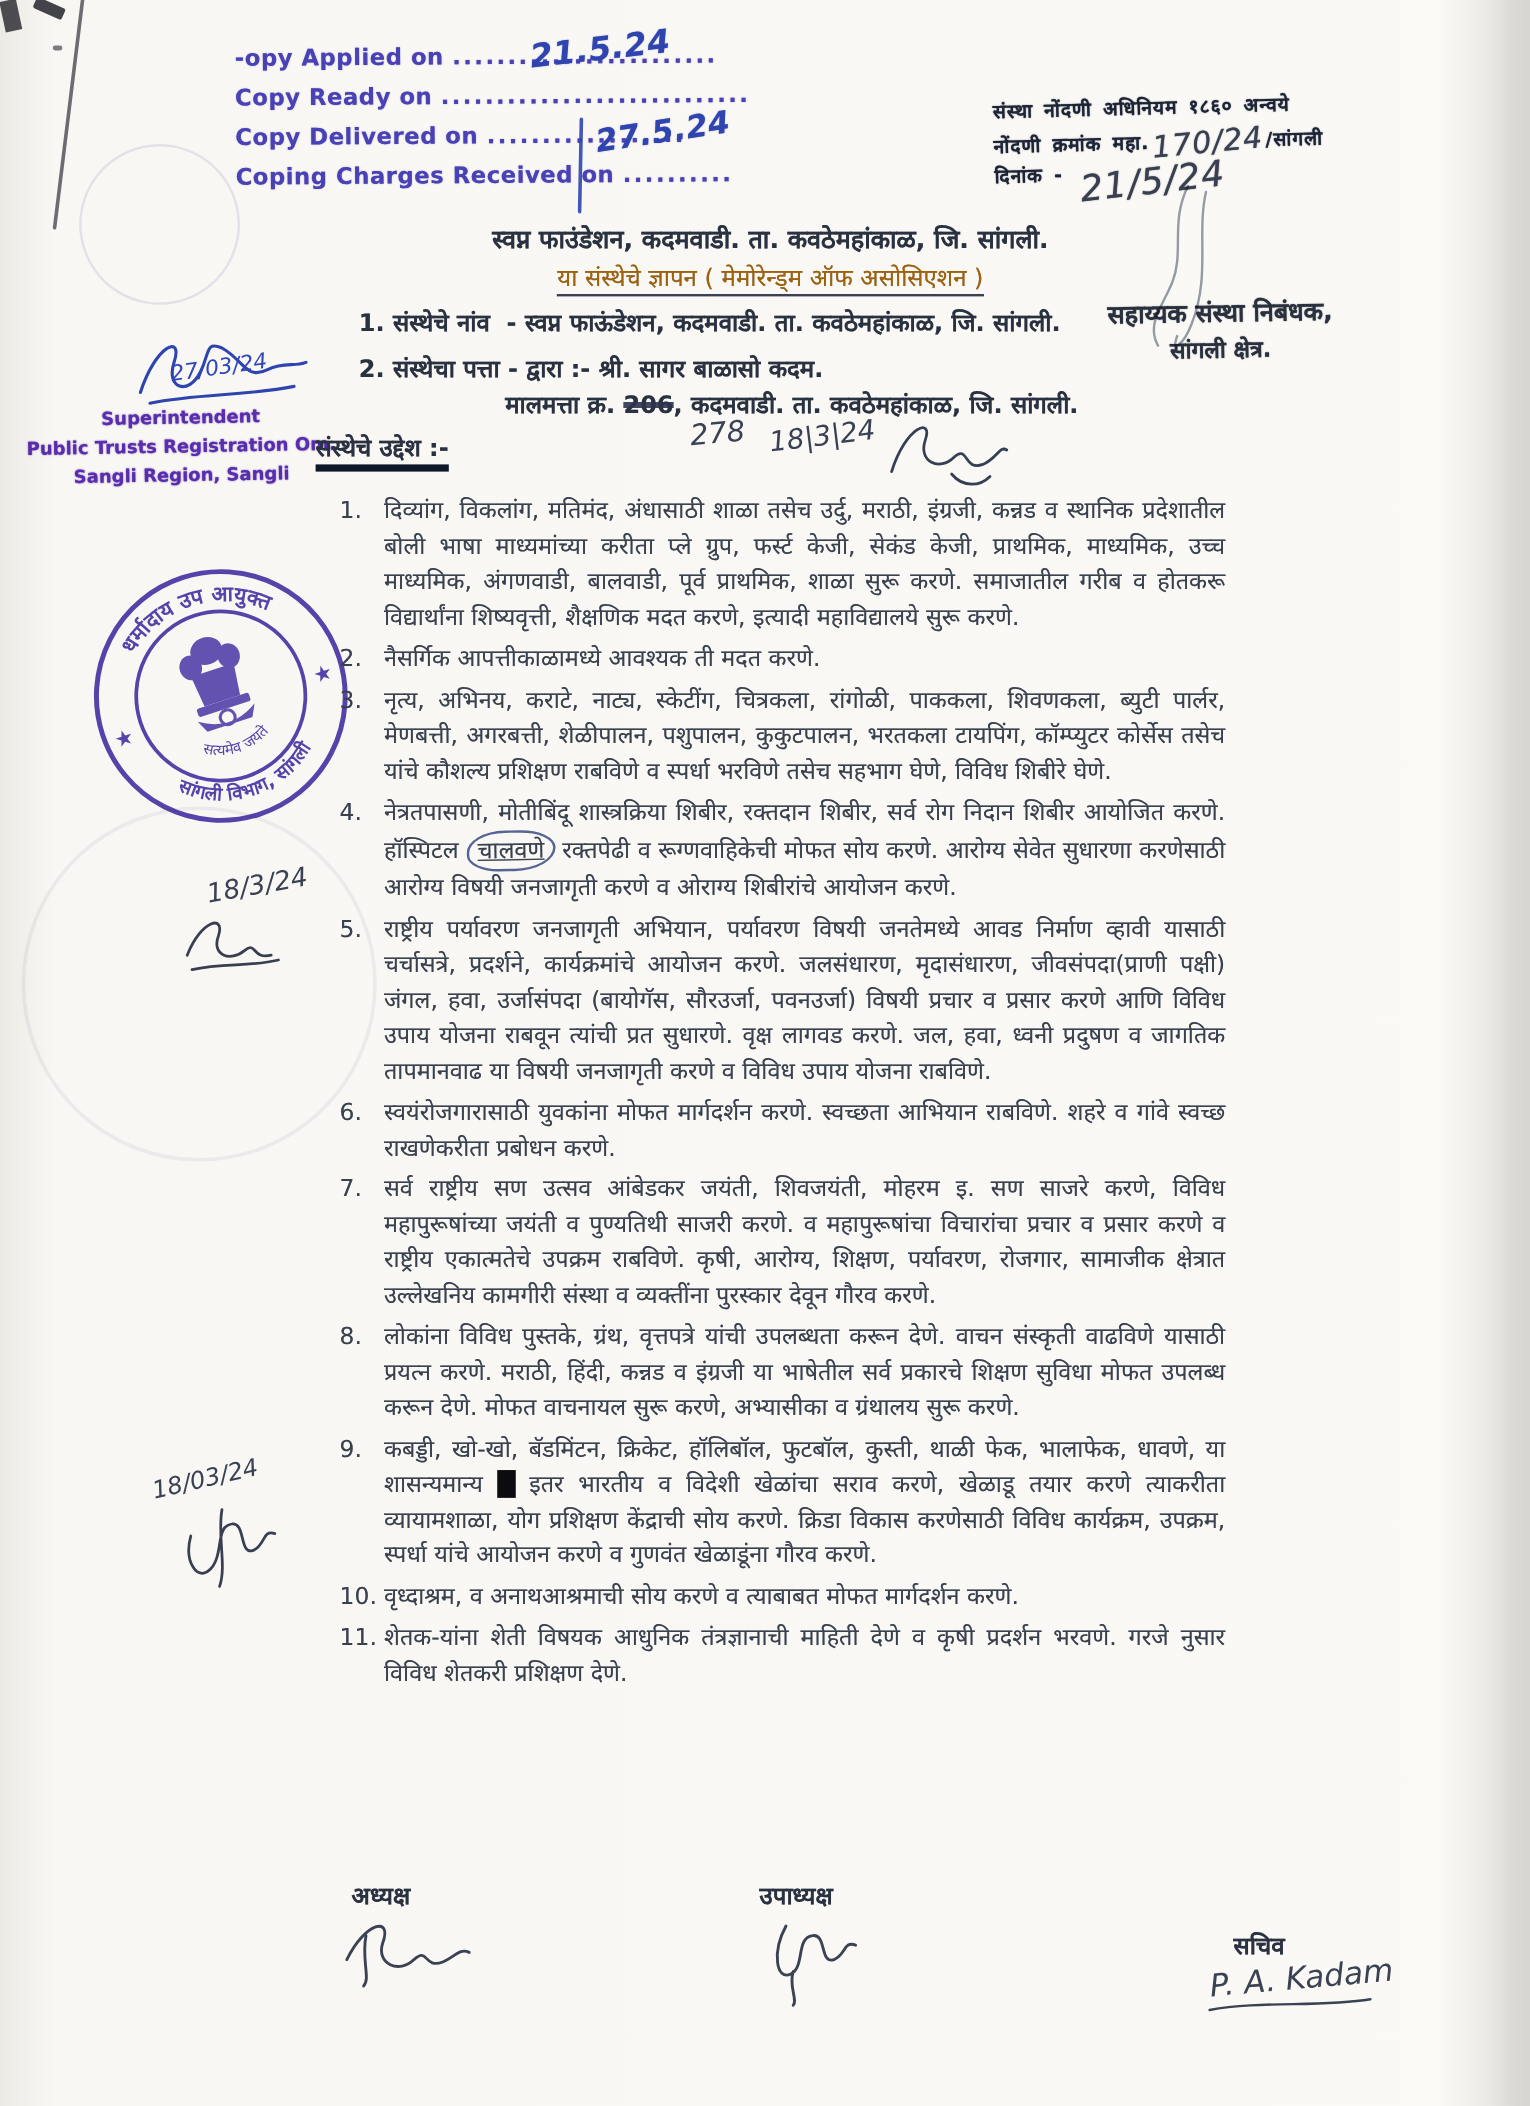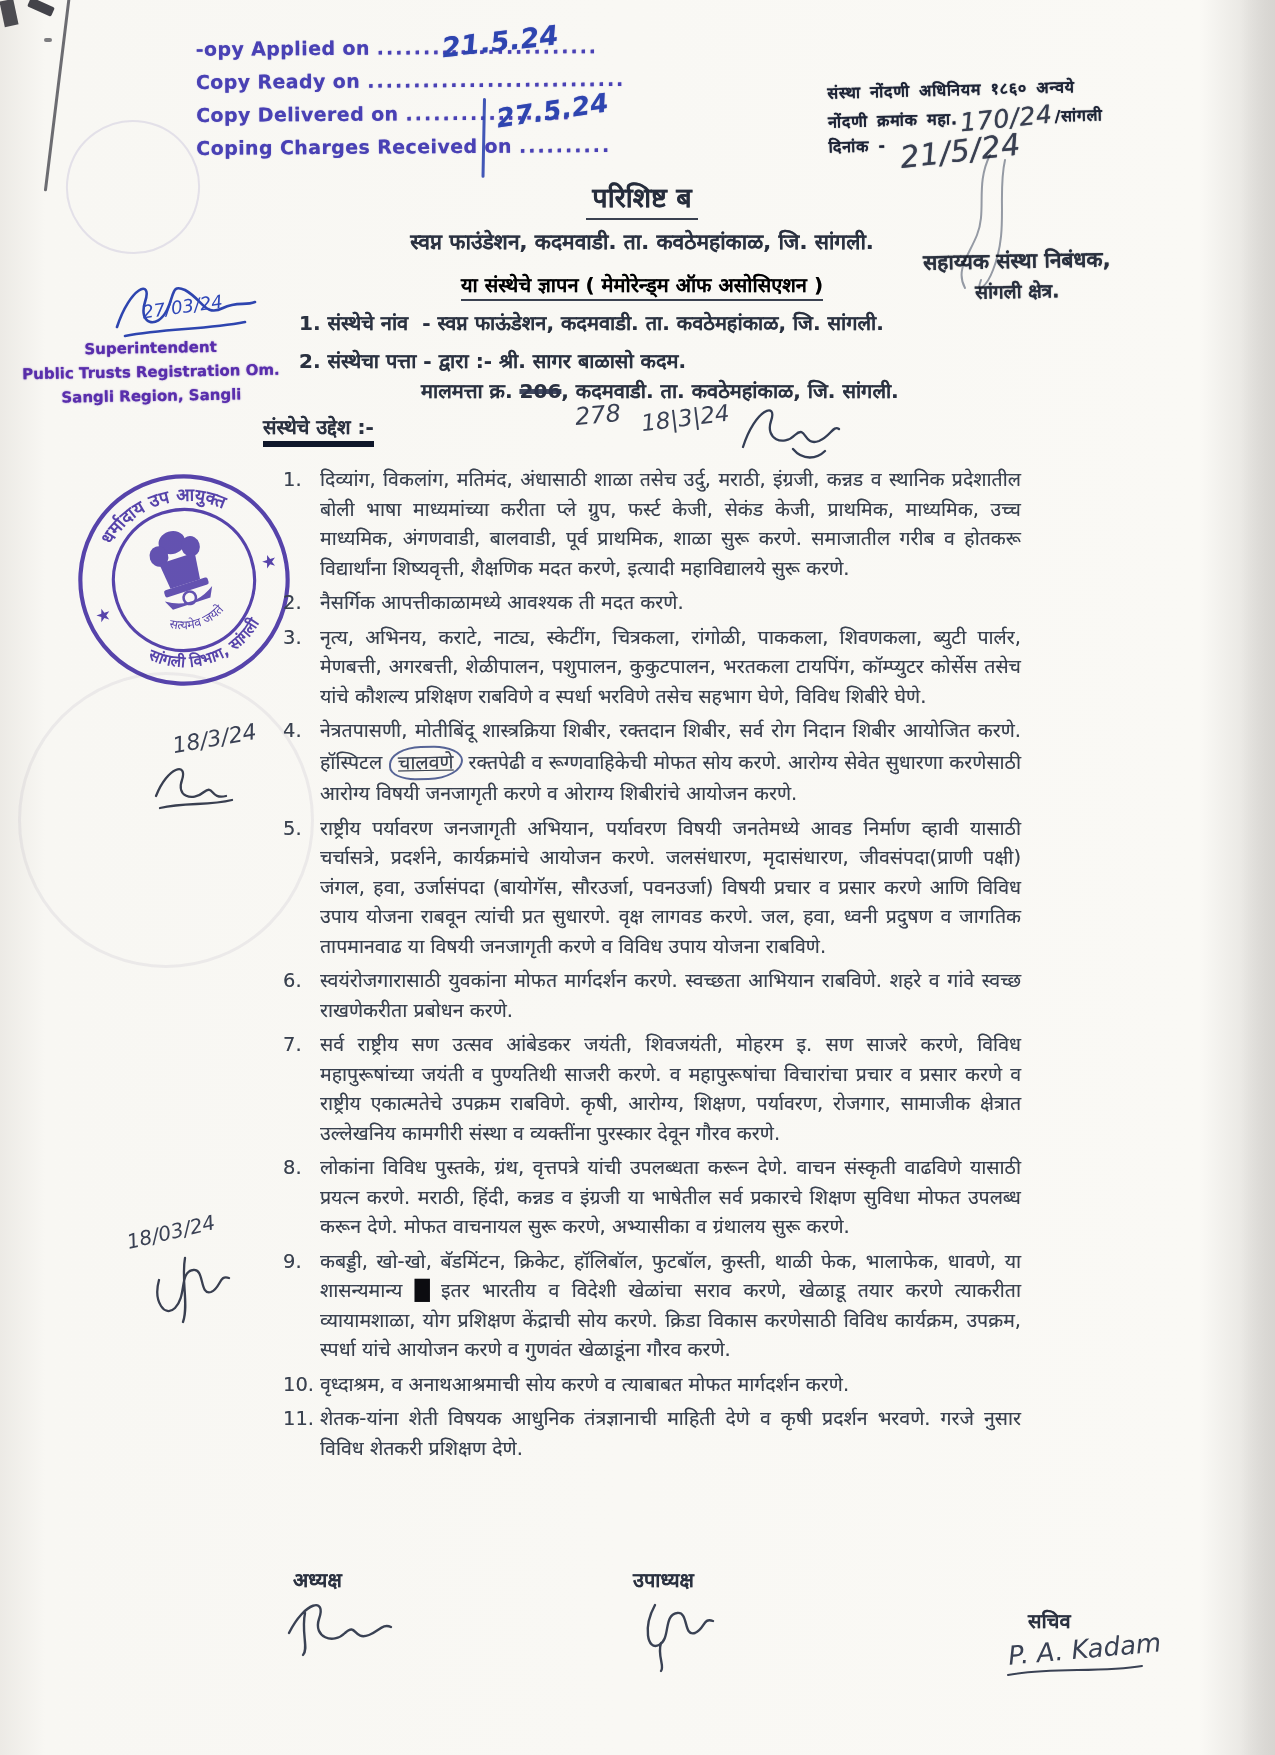--- a/index.html
+++ b/index.html
@@ -39,21 +39,21 @@
     text-shadow:0 0 1px rgba(29,36,56,.8);transform:rotate(-1.5deg);}
   .reg-stamp .line{height:27px;white-space:nowrap;}
   .reg-no{font-size:25px;font-weight:400;vertical-align:-4px;margin:0 2px;transform:rotate(-4deg);}
   .reg-date{font-size:30px;font-weight:400;transform:rotate(-5deg);vertical-align:-12px;margin-left:14px;}
   
   .main-col{position:absolute;left:263px;top:178px;width:758px;}
   .center{text-align:center;}
   .doc-title{display:inline-block;font-size:27px;font-weight:700;color:#262d3c;
     border-bottom:2.5px solid #3a4150;padding:0 6px 3px;text-shadow:0 0 .6px rgba(38,45,60,.6);}
   .org-line{margin-top:7px;font-size:21px;font-weight:700;color:#2a3140;text-shadow:0 0 .5px rgba(42,49,64,.55);}
-  .memo-line{margin-top:16px;font-size:20px;font-weight:700;color:#000000;}
+  .memo-line{margin-top:4px;font-size:20px;font-weight:400;color:#a16207;}
   .memo-line span{border-bottom:2px solid #3a4150;padding-bottom:2px;text-shadow:0 0 .5px rgba(42,49,64,.55);}
   .info-row{margin-top:11px;font-size:20px;font-weight:700;color:#2a3140;text-shadow:0 0 .5px rgba(42,49,64,.5);margin-left:36px;}
   .addr-row{margin-top:3px;padding-left:122px;}
   .struck{text-decoration:line-through;text-decoration-thickness:5px;text-decoration-color:rgba(45,54,80,.8);}
   .uddesh-row{margin-top:9px;position:relative;font-size:20px;font-weight:700;color:#2a3140;height:40px;}
   .uddesh-head{border-bottom:6px solid #0f172a;padding-bottom:2px;text-shadow:0 0 .5px rgba(42,49,64,.55);}
   .uddesh-no{position:absolute;left:312px;top:-12px;font-size:24px;font-weight:400;transform:rotate(-5deg);}
   .uddesh-date{position:absolute;left:378px;top:-8px;font-size:23px;font-weight:400;transform:rotate(-7deg);}
   .uddesh-sig{position:absolute;left:470px;top:-16px;}
   
@@ -171,23 +171,20 @@
   <span class="hw hw-dark margin-note1">18/3/24</span>
   <svg class="sig sig-abs" style="left:148px;top:756px;" width="95" height="62">
     <path d="M8,40 C20,10 40,6 34,24 C28,40 44,46 56,36 C66,28 62,44 78,40 M12,52 C38,46 60,50 84,44" fill="none" stroke="#3a4154" stroke-width="2.3" stroke-linecap="round"></path>
   </svg>
   <span class="hw hw-dark margin-note2">18/03/24</span>
   <svg class="sig sig-abs" style="left:145px;top:1250px;" width="90" height="78">
     <path d="M14,30 C8,52 20,68 30,58 C42,46 34,22 48,20 C60,18 54,46 66,42 C76,38 74,24 84,28 M40,8 C36,30 44,55 38,72" fill="none" stroke="#3a4154" stroke-width="2.3" stroke-linecap="round"></path>
   </svg>
 
   <div class="main-col">
-    <div class="center">
-      <span class="doc-title">परिशिष्ट ब</span>
-    </div>
     <div class="center org-line">स्वप्न फाउंडेशन, कदमवाडी. ता. कवठेमहांकाळ, जि. सांगली.</div>
     <div class="center memo-line">
       <span>या संस्थेचे ज्ञापन ( मेमोरेन्ड्म ऑफ असोसिएशन )</span>
     </div>
 
     <div class="info-row">
       <span>1.</span>&nbsp;<span>संस्थेचे नांव</span>&nbsp;&nbsp;<span>-</span>&nbsp;<span>स्वप्न फाऊंडेशन, कदमवाडी. ता. कवठेमहांकाळ, जि. सांगली.</span>
     </div>
     <div class="info-row">
       <span>2.</span>&nbsp;<span>संस्थेचा पत्ता</span>&nbsp;<span>-</span>&nbsp;<span>द्वारा :- श्री. सागर बाळासो कदम.</span>

